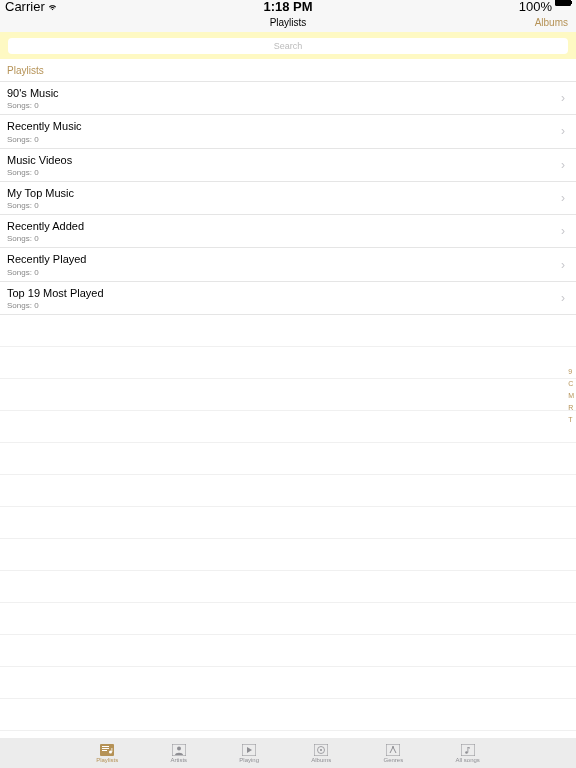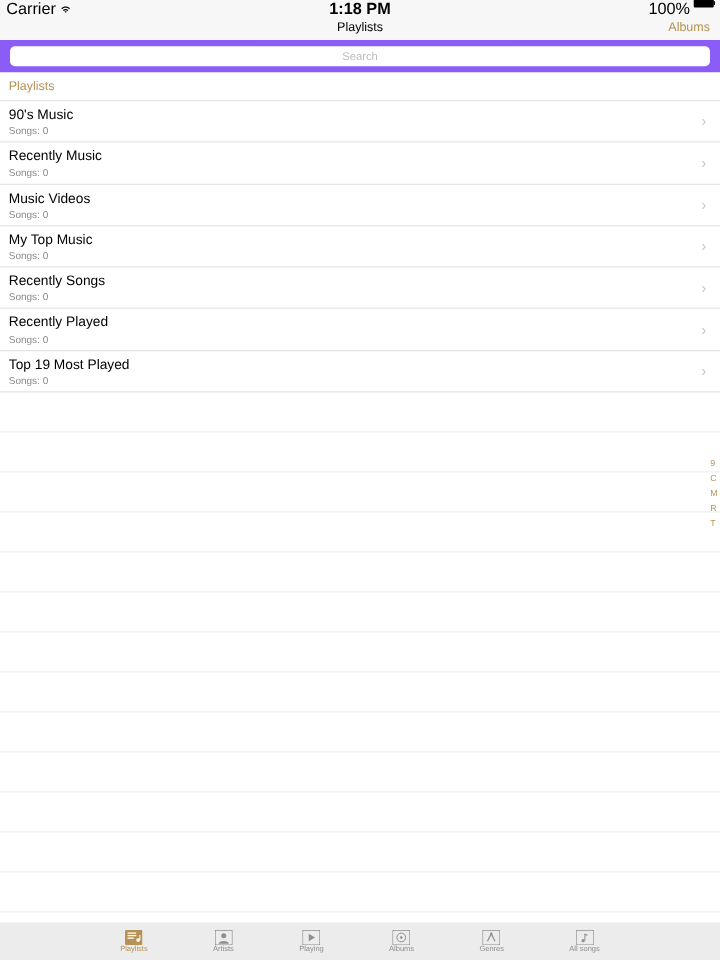--- a/index.html
+++ b/index.html
@@ -39,21 +39,21 @@
       display: flex;
       align-items: center;
       justify-content: center;
       border-bottom: none;
     }
     .nav-title { font-size: 10px; color: #000; }
     .nav-right {
       position: absolute; right: 8px; font-size: 10px; color: #b59256;
     }
     .search-wrap {
-      background: #8b5cf6;
+      background: #fef9c3;
       padding: 3px 8px 5px;
     }
     .search-field {
       background: #ffffff;
       border: none;
       border-radius: 4px;
       width: 100%;
       height: 16px;
       font-size: 9px;
       text-align: center;
@@ -173,21 +173,21 @@
   </div>
   <div class="row">
     <div class="row-text">
       <span class="row-title">My Top Music</span>
       <span class="row-sub">Songs: 0</span>
     </div>
     <span class="chevron">›</span>
   </div>
   <div class="row">
     <div class="row-text">
-      <span class="row-title">Recently Songs</span>
+      <span class="row-title">Recently Added</span>
       <span class="row-sub">Songs: 0</span>
     </div>
     <span class="chevron">›</span>
   </div>
   <div class="row">
     <div class="row-text">
       <span class="row-title">Recently Played</span>
       <span class="row-sub">Songs: 0</span>
     </div>
     <span class="chevron">›</span>

